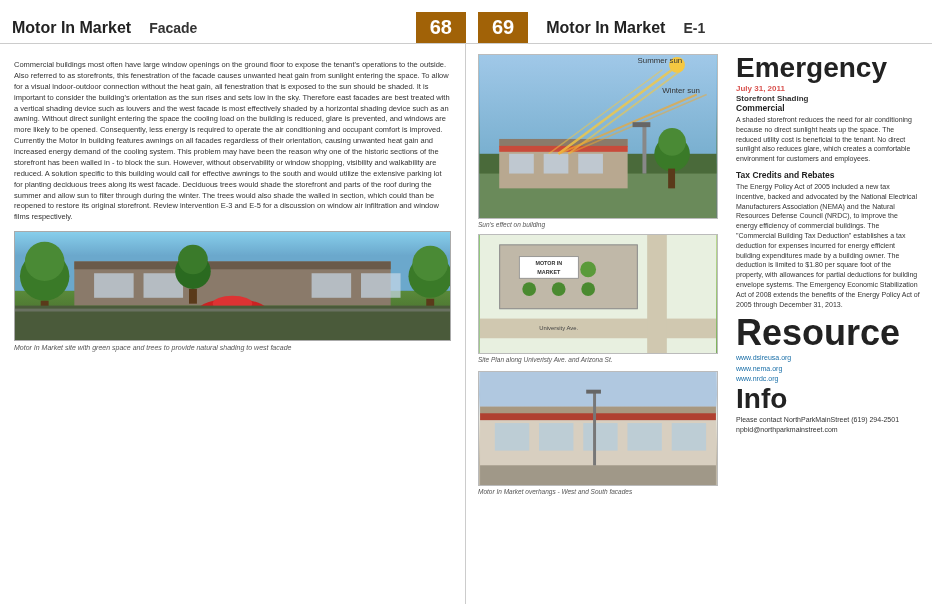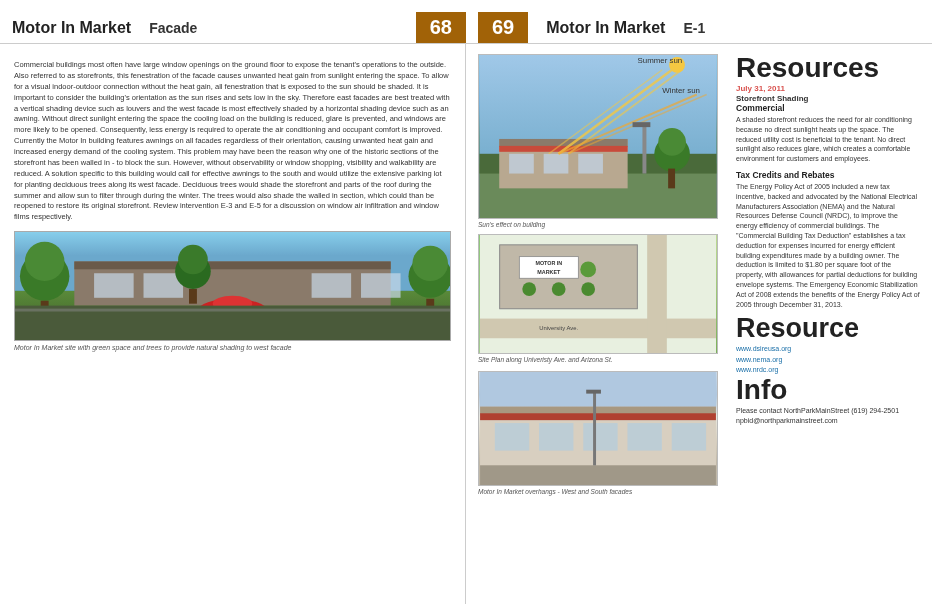--- a/index.html
+++ b/index.html
@@ -160,21 +160,21 @@
     }
     .incentive-body {
       font-size: 7px;
       color: #333;
       line-height: 1.4;
       margin-bottom: 6px;
     }
 
     
     .resource-title {
-      font-size: 27px;
+      font-size: 36px;
       font-weight: bold;
       color: #222;
       line-height: 1;
       margin-bottom: 2px;
     }
     .resource-link {
       font-size: 7px;
       color: #1a6fa8;
       display: block;
       line-height: 1.5;
@@ -404,21 +404,21 @@
             <rect y="0" width="240" height="35" fill="#b0c8e0"></rect>
 
             <rect x="115" y="20" width="3" height="75" fill="#777"></rect>
             <rect x="108" y="18" width="15" height="4" fill="#666"></rect>
           </svg>
         </div>
         <p class="image-caption">Motor In Market overhangs - West and South facades</p>
       </div>
 
       <div class="text-stack">
-        <h2 class="incentive-title">Resources</h2>
+        <h2 class="incentive-title">Emergency</h2>
         <div class="incentive-date">July 31, 2011</div>
         <div class="incentive-subtitle">Storefront Shading</div>
 
         <div class="incentive-section-title">Commercial</div>
         <p class="incentive-body">A shaded storefront reduces the need for air conditioning because no direct sunlight heats up the space. The reduced utility cost is beneficial to the tenant. No direct sunlight also reduces glare, which creates a comfortable environment for customers and employees.</p>
 
         <div class="incentive-section-title">Tax Credits and Rebates</div>
         <p class="incentive-body">The Energy Policy Act of 2005 included a new tax incentive, backed and advocated by the National Electrical Manufacturers Association (NEMA) and the Natural Resources Defense Council (NRDC), to improve the energy efficiency of commercial buildings. The "Commercial Building Tax Deduction" establishes a tax deduction for expenses incurred for energy efficient building expenditures made by a building owner. The deduction is limited to $1.80 per square foot of the property, with allowances for partial deductions for building envelope systems. The Emergency Economic Stabilization Act of 2008 extends the benefits of the Energy Policy Act of 2005 through December 31, 2013.</p>
 
         <h2 class="resource-title">Resource</h2>

